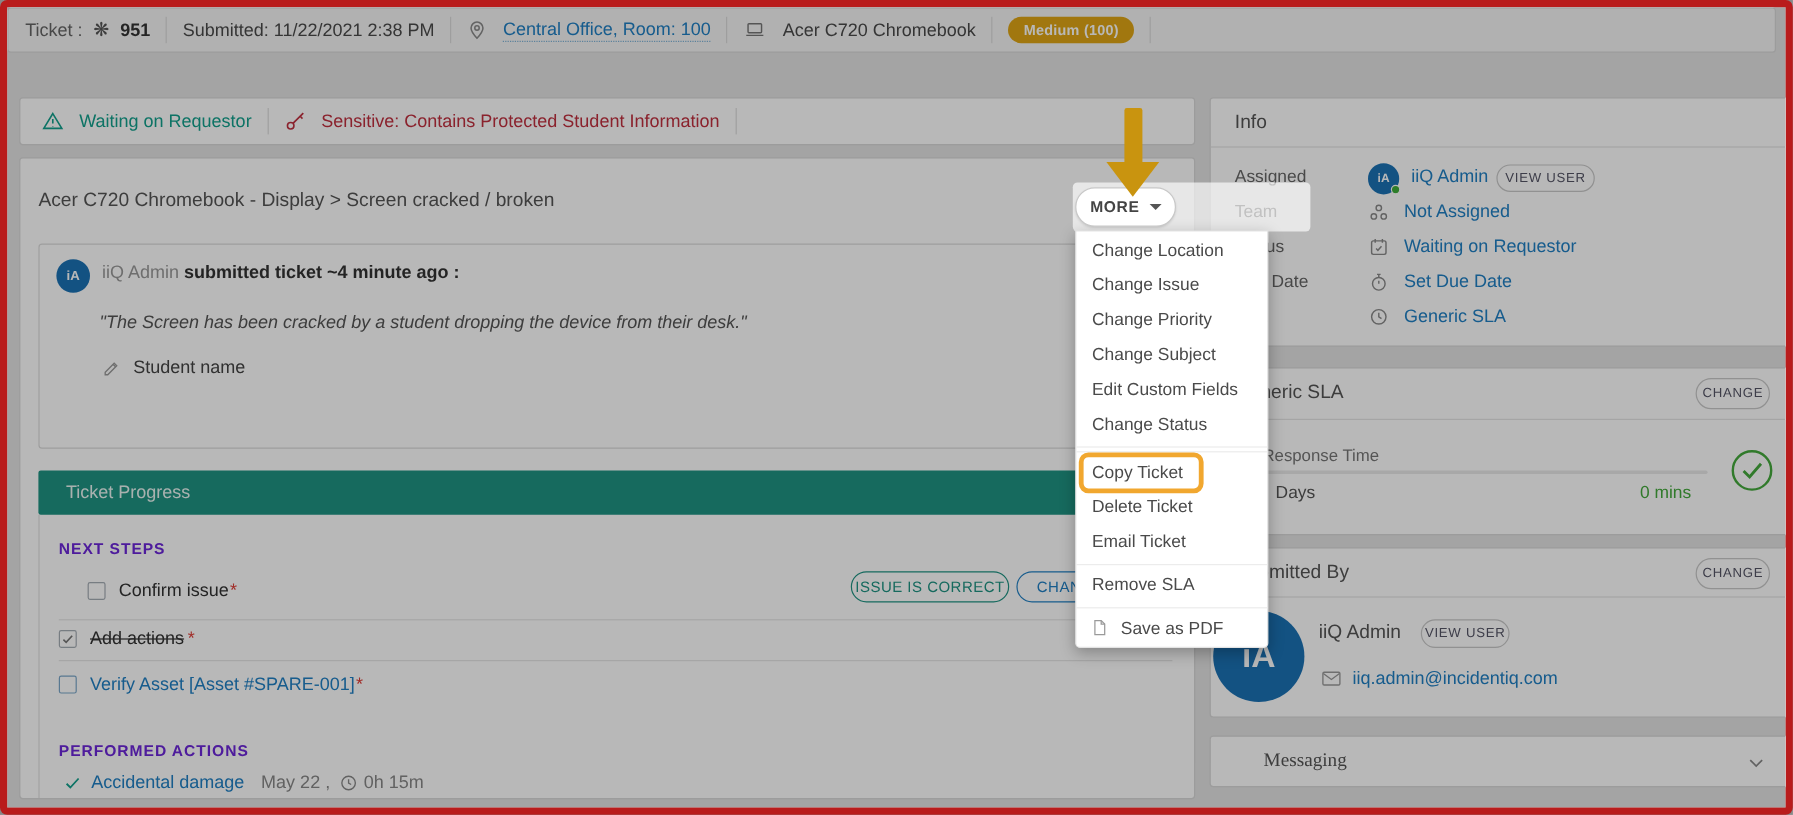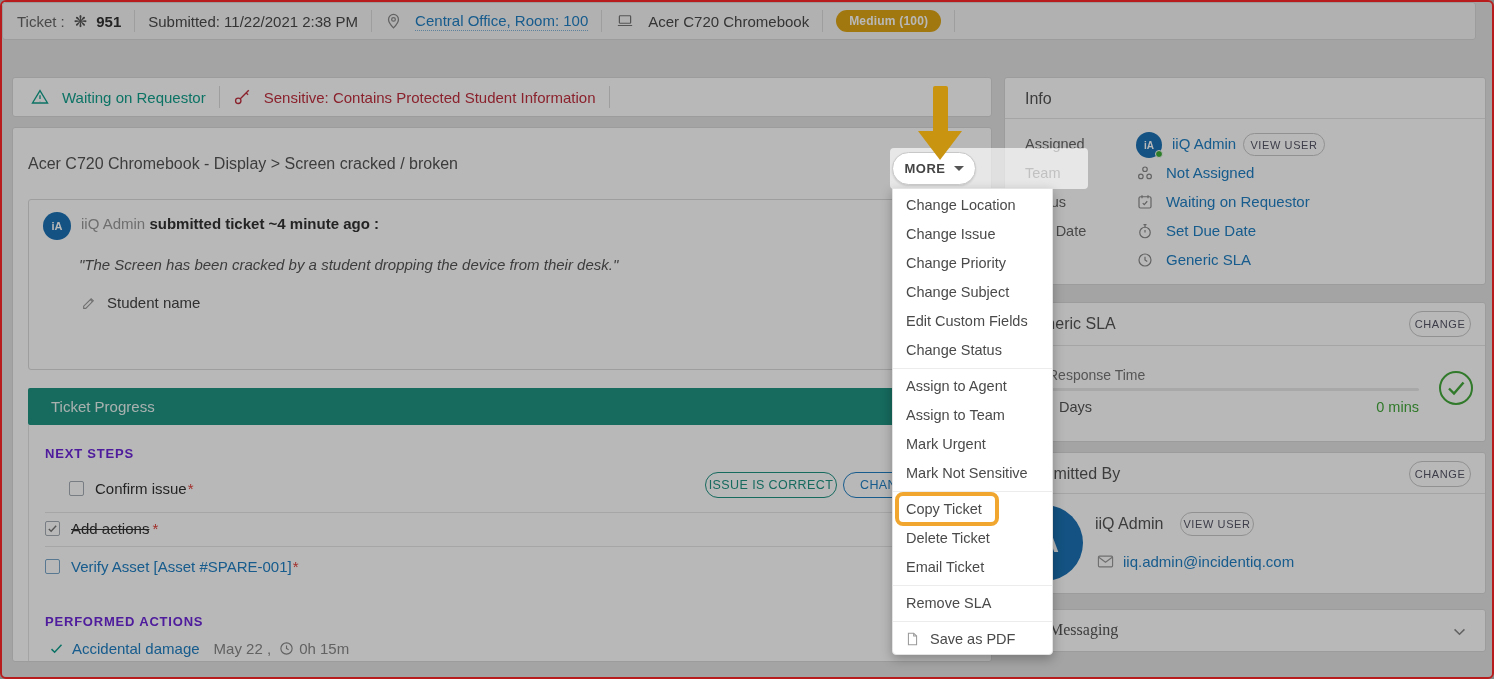--- a/index.html
+++ b/index.html
@@ -1,18 +1,18 @@
 <!DOCTYPE html>
 <html><head>
 <meta charset="utf-8">
 <style>
   * { margin:0; padding:0; box-sizing:border-box; }
   body { background:#888; font-family:"Liberation Sans","DejaVu Sans",sans-serif; }
   .screen { position:relative; width:1494px; height:679px; background:#e3e3e3;
-            border:2px solid #b91c1c; border-radius:6px; overflow:hidden;
+            border:6px solid #b91c1c; border-radius:6px; overflow:hidden;
             font-family:"Liberation Sans","DejaVu Sans",sans-serif; }
   .abs { position:absolute; }
   .panel { position:absolute; background:#fff; border:1px solid #d8d8d8; border-radius:3px; }
   .sep { width:1px; height:22px; background:#dcdcdc; }
   .pill { display:flex; align-items:center; justify-content:center; border-radius:999px;
           background:#fff; border:1px solid #c9c9c9; color:#556; font-size:11px;
           letter-spacing:.6px; cursor:pointer; }
   .link { color:#2180c4; text-decoration:none; cursor:pointer; }
   .ico { display:inline-flex; align-items:center; justify-content:center; color:#8a8a8a; }
   svg { display:block; }
@@ -295,21 +295,21 @@
     </div>
   </div>
 
   <div class="panel" style="left:1002px;top:300px;width:482px;height:140px;">
     <div class="sb-head" style="top:12px;">Generic SLA</div>
     <button class="pill" style="position:absolute;left:404px;top:8px;width:62px;height:26px;">CHANGE</button>
     <div class="sb-hline" style="top:42px;"></div>
     <div class="abs" style="left:43px;top:64px;font-size:14px;color:#777;">Response Time</div>
     <div class="abs" style="left:43px;top:85px;width:371px;height:3px;background:#e9e9e9;border-radius:2px;"></div>
     <div class="abs" style="left:54px;top:96px;font-size:14.5px;color:#555;">Days</div>
-    <div class="abs t-green" style="left:344px;top:96px;width:70px;text-align:right;font-size:14.5px;">0 mins</div>
+    <div class="abs t-green" style="left:344px;top:96px;width:70px;text-align:center;font-size:14.5px;">0 mins</div>
     <span class="abs" style="left:432px;top:66px;">
       <svg width="38" height="38" viewBox="0 0 38 38" fill="none" stroke="#44a93c" stroke-width="2">
           <circle cx="19" cy="19" r="16"></circle>
           <path d="M12 19.5l5 5 9.5-11" stroke-width="2.4"></path>
         </svg>
     </span>
   </div>
 
   <div class="panel" style="left:1002px;top:450px;width:482px;height:142px;">
     <div class="sb-head" style="top:12px;">Submitted By</div>
@@ -347,26 +347,20 @@
   <div class="dropdown">
     <ul>
       <li>Change Location</li>
       <li>Change Issue</li>
       <li>Change Priority</li>
       <li>Change Subject</li>
       <li>Edit Custom Fields</li>
       <li>Change Status</li>
     </ul>
     <div class="dd-div"></div>
-    <ul>
-      <li>Assign to Agent</li>
-      <li>Assign to Team</li>
-      <li>Mark Urgent</li>
-      <li>Mark Not Sensitive</li>
-    </ul>
     <div class="dd-div"></div>
     <ul>
       <li class="hl-copy">Copy Ticket</li>
       <li>Delete Ticket</li>
       <li>Email Ticket</li>
     </ul>
     <div class="dd-div"></div>
     <ul>
       <li>Remove SLA</li>
     </ul>

